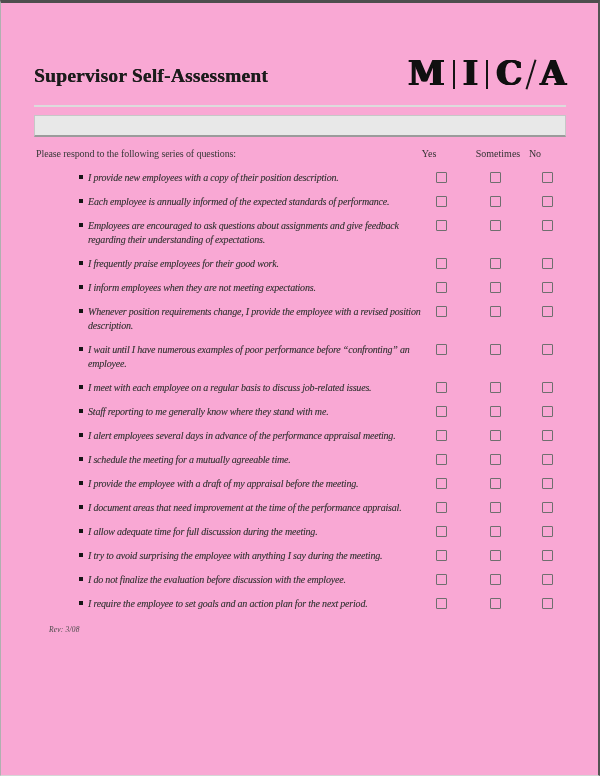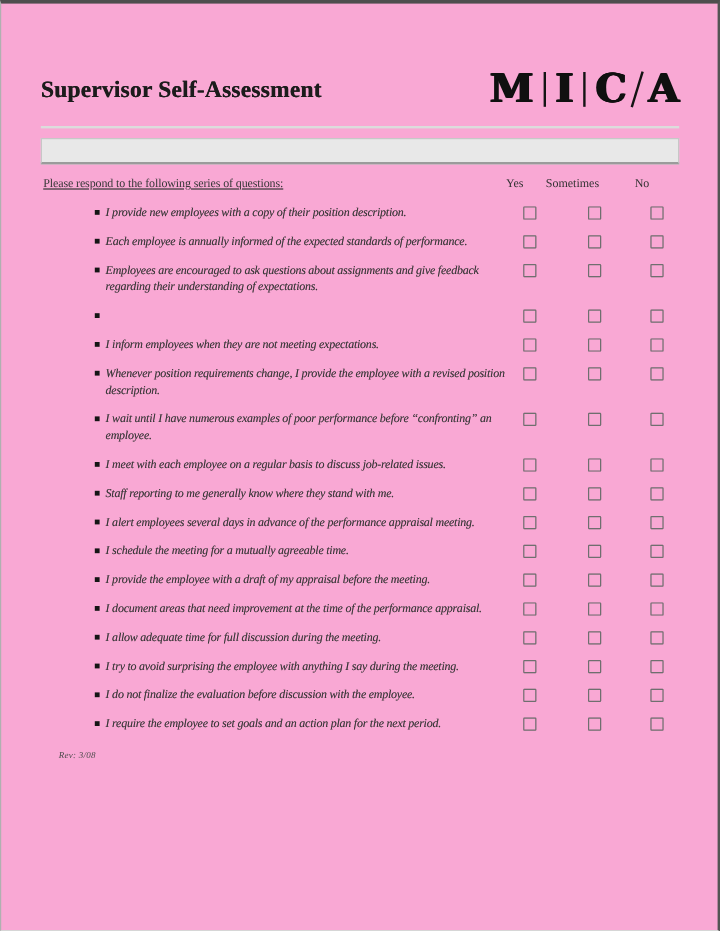--- a/index.html
+++ b/index.html
@@ -18,24 +18,24 @@
   .logo .lt{font-family:"DejaVu Serif",serif;font-size:33px;font-weight:bold;color:#101010;line-height:34px;
             text-shadow:0.8px 0 0 #101010,-0.8px 0 0 #101010,0 0.4px 0 #101010;}
   .logo .bar{width:2px;height:29px;background:#141414;margin:0 8px;}
   .logo .slash{width:2px;height:31px;background:#141414;margin:0 8px;transform:rotate(17deg);}
   
   .rule{position:absolute;top:102px;left:33px;width:532px;height:2px;background:#dcdcdc;}
   .band{position:absolute;top:112px;left:33px;width:532px;height:22px;box-sizing:border-box;
         background:#e8e8e8;border:1px solid #c7c7c7;border-bottom:2px solid #9b9b9b;}
   
   .intro-row{position:absolute;top:145px;left:33px;width:540px;height:16px;font-size:10px;}
-  .intro{position:absolute;left:2px;top:0;letter-spacing:-0.1px;text-decoration:underline;}
+  .intro{position:absolute;left:2px;top:0;letter-spacing:-0.1px;}
   .colhead{position:absolute;top:0;text-align:center;font-size:10px;color:#333;}
   .col-yes{left:373px;width:44px;text-align:center;}
-  .col-sometimes{left:411px;width:64px;}
+  .col-sometimes{left:432px;width:64px;}
   .col-no{left:479px;width:44px;}
   
   .list{position:absolute;top:168px;left:45px;width:540px;font-style:italic;}
   .qrow{position:relative;margin-bottom:10px;min-height:14px;}
   .bullet{position:absolute;left:33px;top:4px;width:3.5px;height:3.5px;background:#151515;}
   .qtext{margin-left:42px;width:345px;font-size:10px;line-height:14px;letter-spacing:-0.2px;
          text-shadow:0 0 0.4px rgba(0,0,0,0.35);}
   .cb{position:absolute;top:1px;width:11px;height:11px;box-sizing:border-box;
       border:1px solid #6f6f6f;background:transparent;border-radius:1px;
       box-shadow:0 0 0.5px rgba(0,0,0,0.25);}
@@ -97,20 +97,21 @@
   <div class="qrow">
     <span class="bullet"></span>
     <div class="qtext">Employees are encouraged to ask questions about assignments and give feedback regarding their understanding of expectations.</div>
     <span class="cb cb-yes"></span>
     <span class="cb cb-sometimes"></span>
     <span class="cb cb-no"></span>
   </div>
 
   <div class="qrow">
     <span class="bullet"></span>
+    <div class="qtext">I frequently praise employees for their good work.</div>
     <span class="cb cb-yes"></span>
     <span class="cb cb-sometimes"></span>
     <span class="cb cb-no"></span>
   </div>
 
   <div class="qrow">
     <span class="bullet"></span>
     <div class="qtext">I inform employees when they are not meeting expectations.</div>
     <span class="cb cb-yes"></span>
     <span class="cb cb-sometimes"></span>

